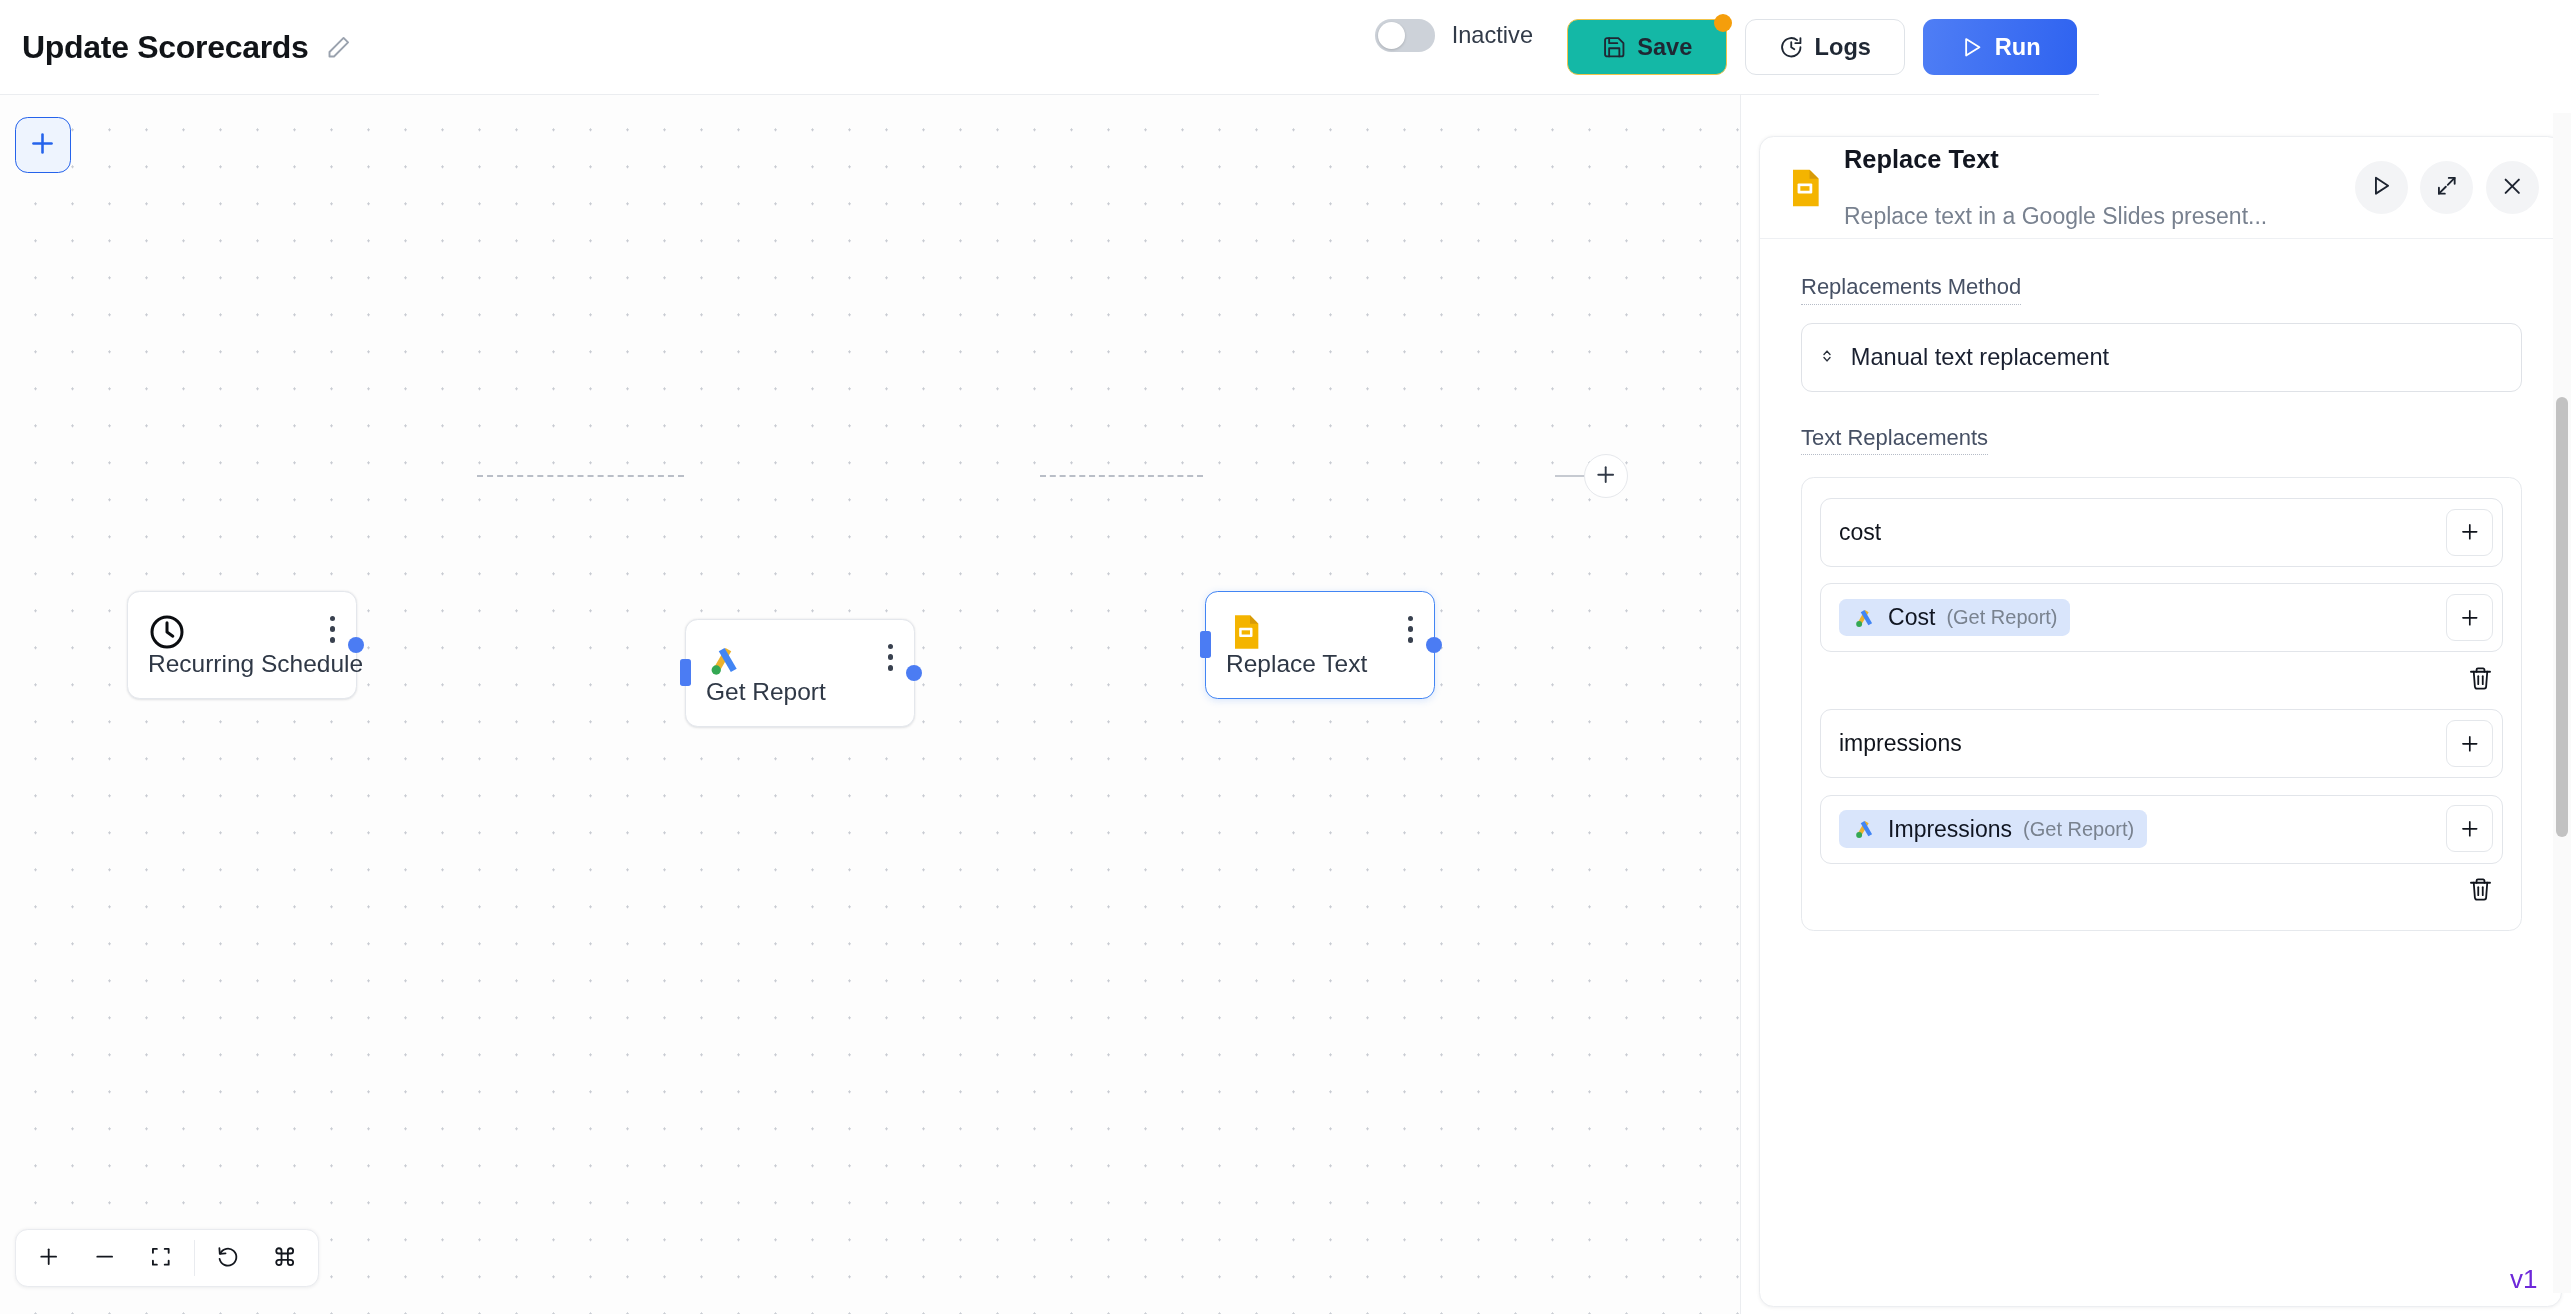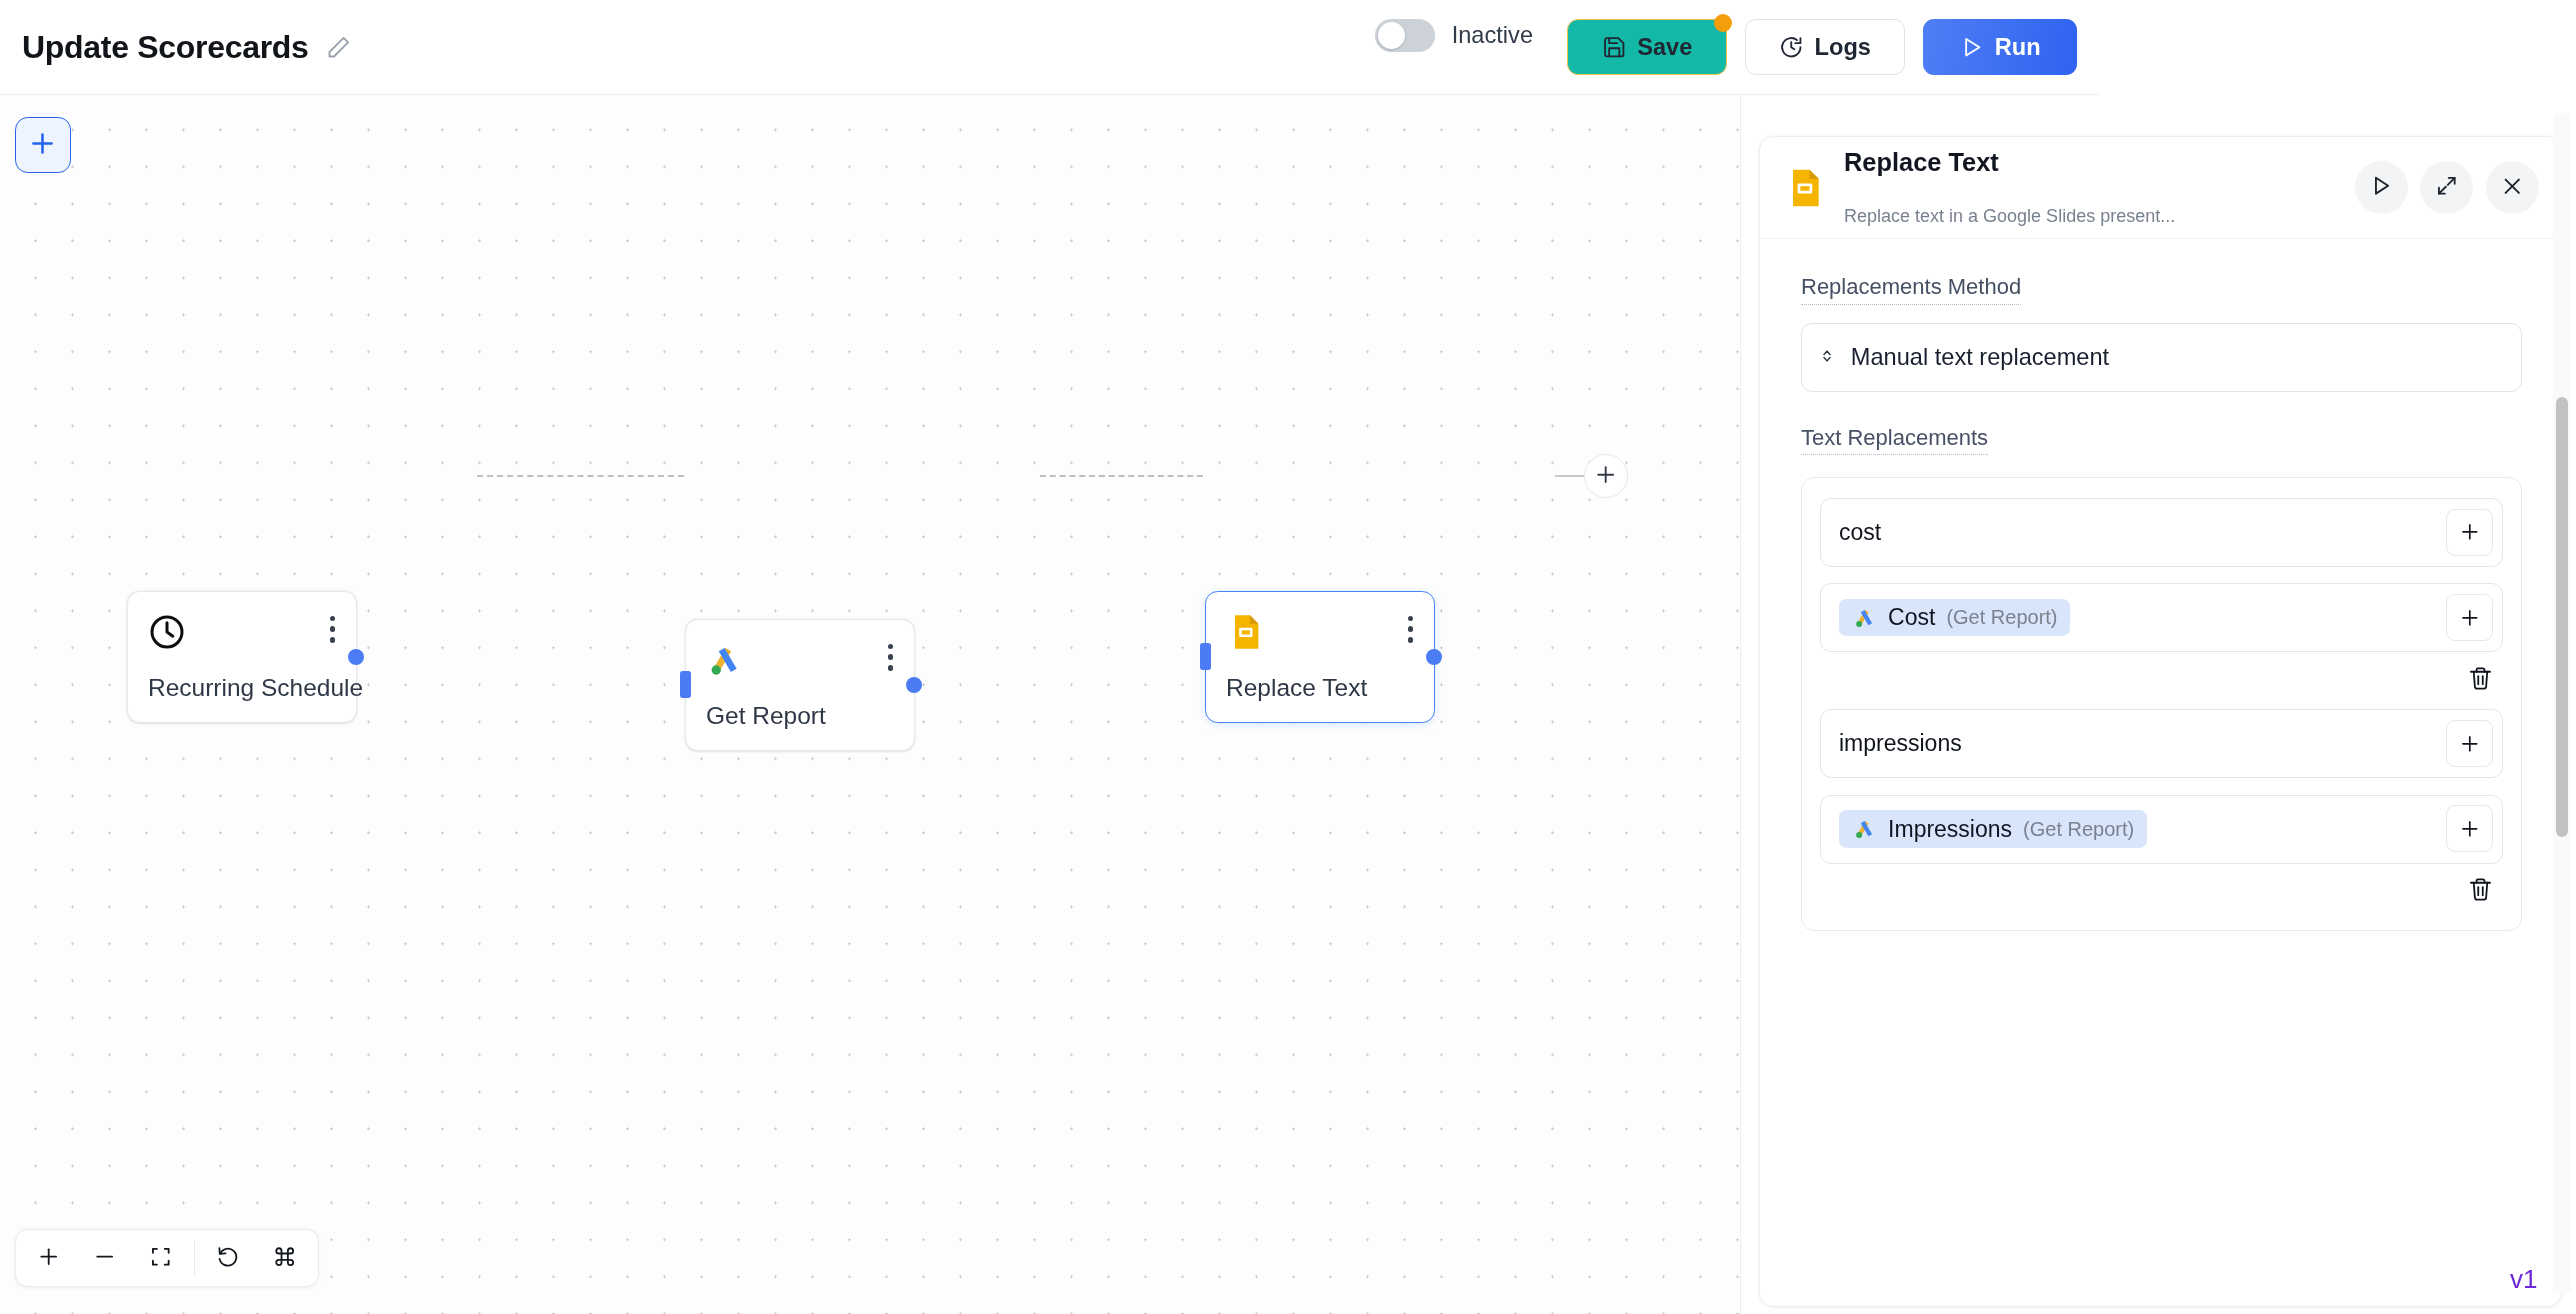--- a/index.html
+++ b/index.html
@@ -116,21 +116,21 @@
     border: 1.8px solid #2563eb;
     border-radius: 12.7px;
     background: #eef4fe;
     display: flex; align-items: center; justify-content: center;
     cursor: pointer;
   }
 
   
   .node {
     position: absolute;
-    width: 230px; height: 132px;
+    width: 230px; height: 108px;
     background: #ffffff;
     border: 0.9px solid #e4e7ec;
     border-radius: 12.7px;
     box-shadow: 0 0.9px 2.7px rgba(16,24,40,.07), 0 0.9px 1.8px rgba(16,24,40,.05);
     cursor: pointer;
   }
   .node.selected {
     border: 1.8px solid #4285f4;
     box-shadow: 0 1.8px 7.3px rgba(66,133,244,.18);
   }
@@ -237,21 +237,21 @@
   #panel-head {
     position: relative;
     height: 102px;
     border-bottom: 0.9px solid #eef0f3;
     display: flex; align-items: center;
     padding: 0 22px;
   }
   #panel-head-icon { width: 44px; height: 44px; flex:none; margin-right: 18px; }
   #panel-head-text { display:flex; flex-direction: column; gap: 6.4px; min-width:0; }
   #panel-title { font-size: 25.4px; font-weight: 600; color: #121620; white-space: nowrap; }
-  #panel-sub { font-size: 18px; color: #78818f; white-space: nowrap; margin-top: 22px; }
+  #panel-sub { font-size: 23px; color: #78818f; white-space: nowrap; margin-top: 22px; }
   #panel-head-actions { margin-left:auto; display:flex; align-items:center; gap: 12.7px; }
   .round-btn {
     width: 53px; height: 53px;
     border-radius: 50%;
     background: #f3f4f6;
     display:flex; align-items:center; justify-content:center;
     cursor: pointer;
   }
 
   #panel-body {

